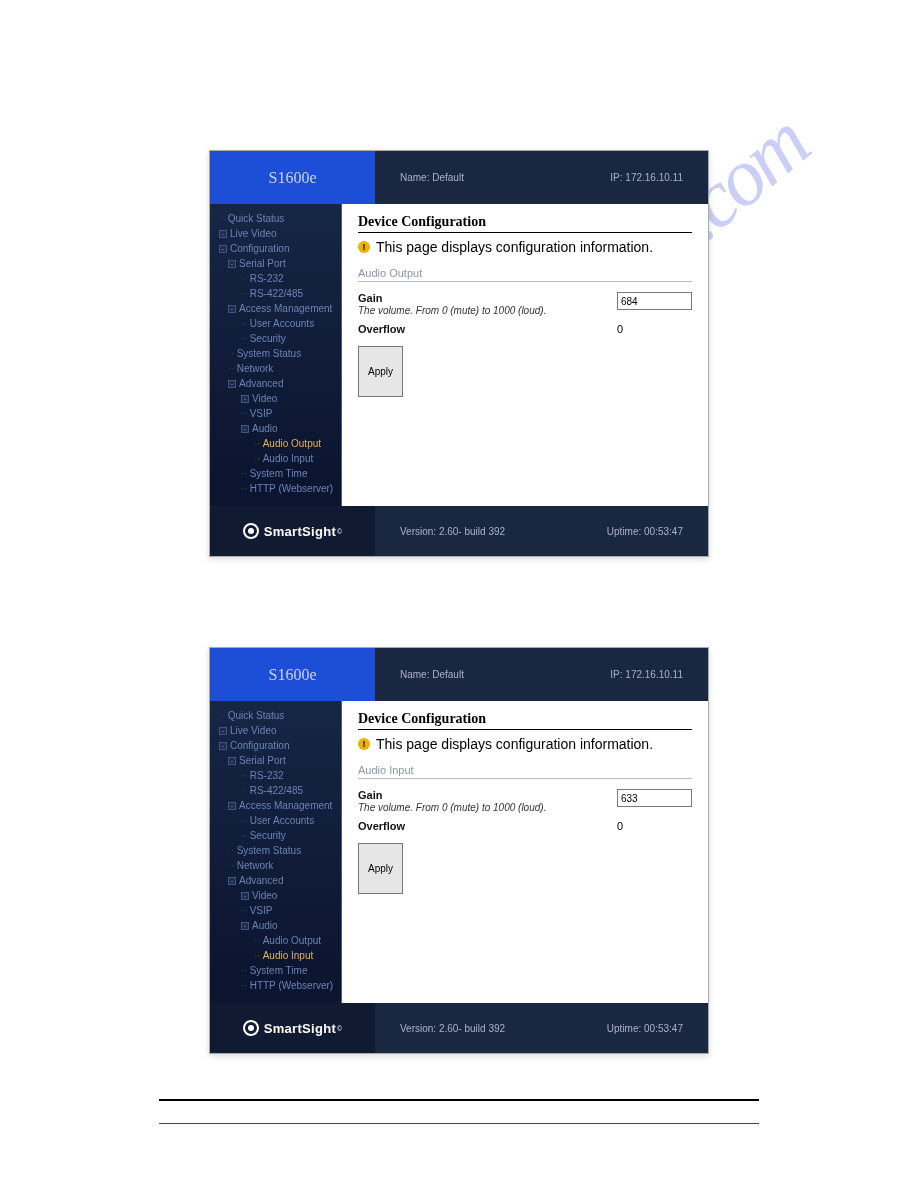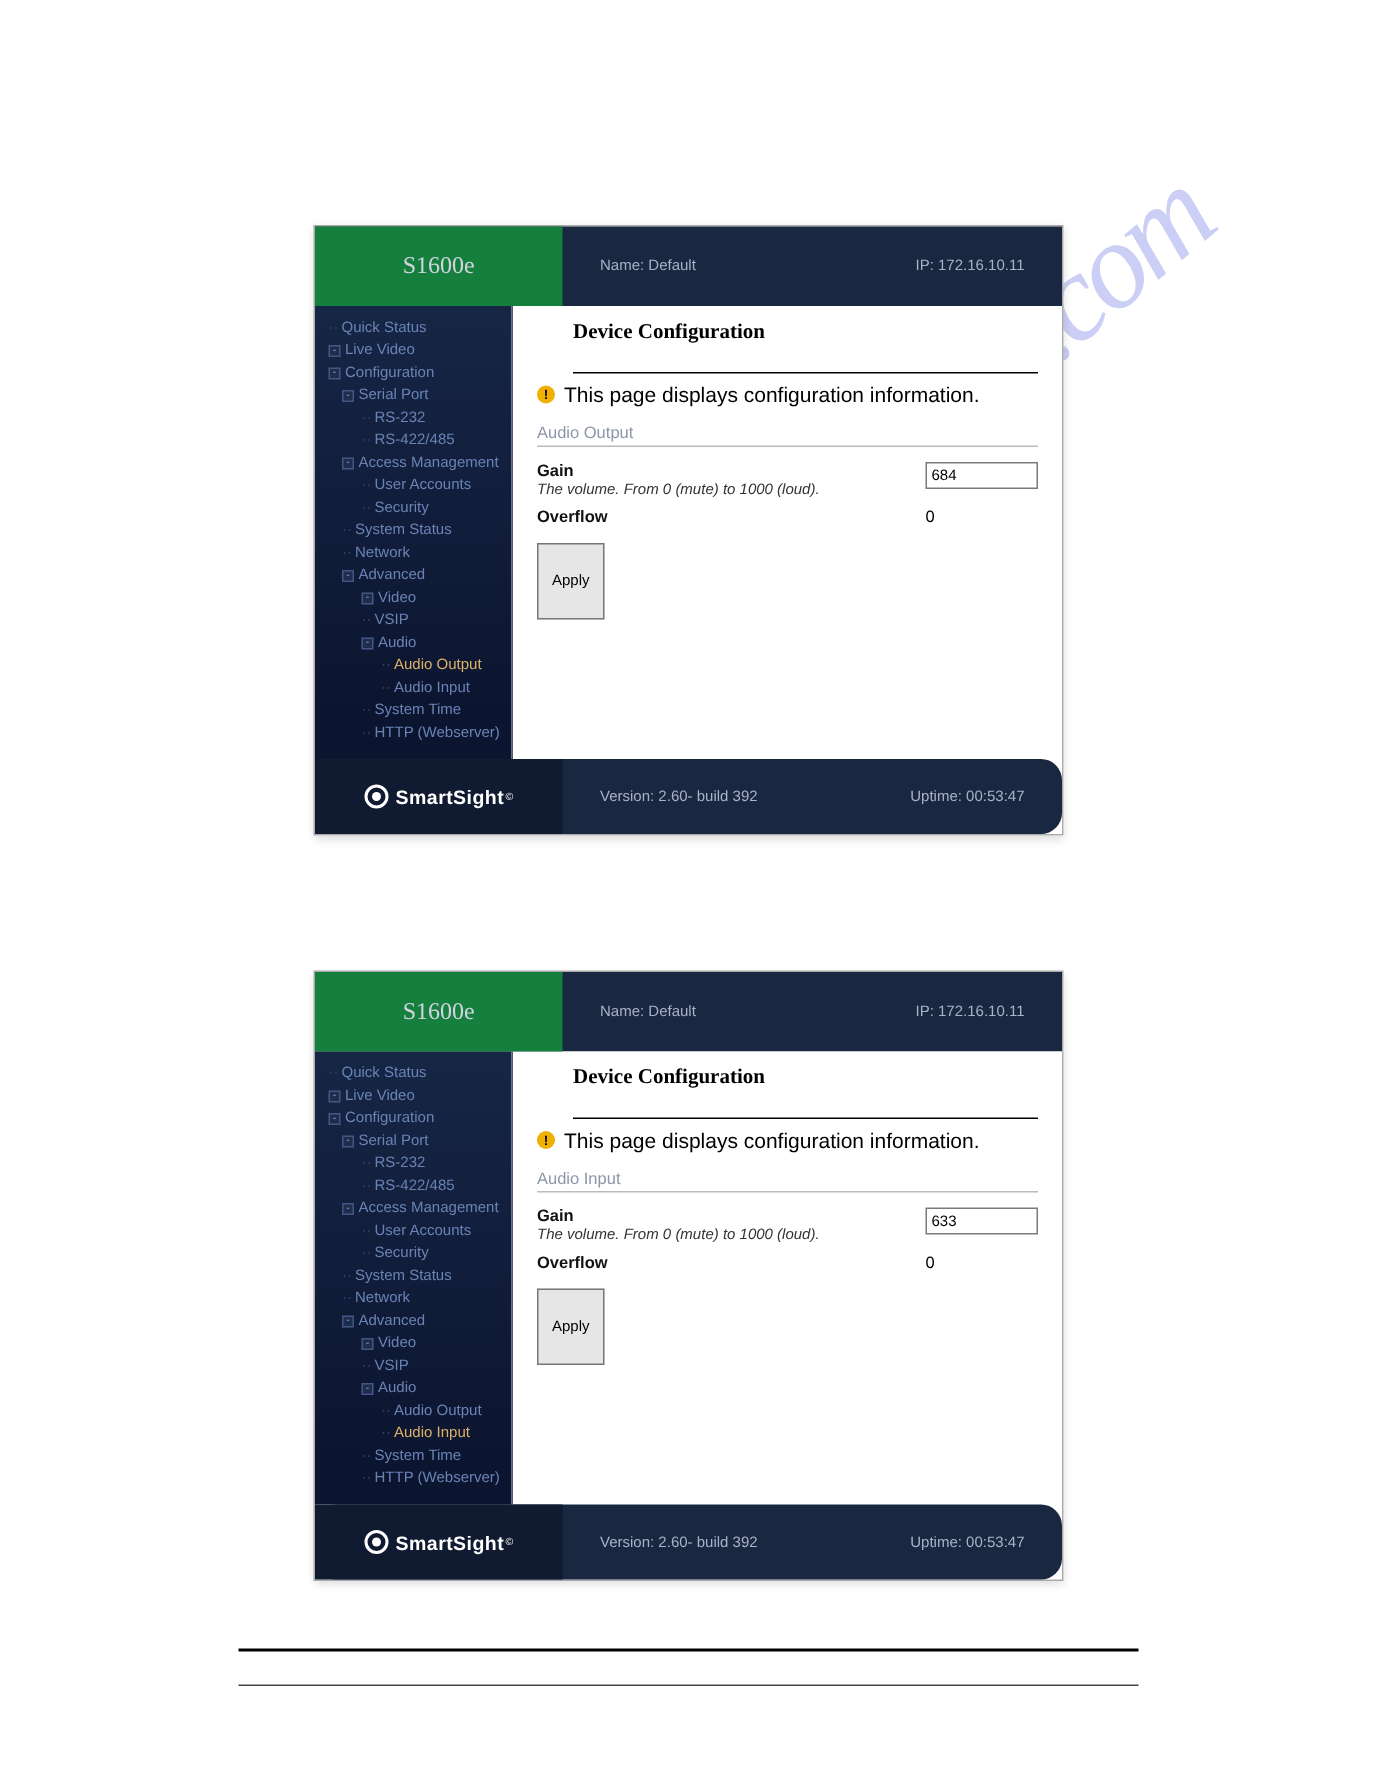--- a/index.html
+++ b/index.html
@@ -1,45 +1,45 @@
 <!DOCTYPE html>
 <html><head>
 <meta charset="utf-8">
 <style>
   * { box-sizing: border-box; margin: 0; padding: 0; }
   body { background: #fff; font-family: Verdana, Arial, sans-serif; font-size: 11px; }
   .page { width: 918px; margin: 0 auto; position: relative; padding-top: 60px; }
   .screenshot { width: 500px; margin: 90px auto 45px; border: 1px solid #aaa; box-shadow: 0 2px 6px rgba(0,0,0,0.15); position: relative; z-index: 2; }
   .hdr { display:flex; background:#1a2740; color:#aab1ca; height:53px; }
-  .hdr-left { width:165px; text-align:center; font: 16px/53px Georgia, serif; color:#d0d3e0; background:#15803d; }
+  .hdr-left { width:165px; text-align:center; font: 16px/53px Georgia, serif; color:#d0d3e0; background:#1d4ed8; }
   .hdr-right { flex:1; display:flex; justify-content:space-between; align-items:center; padding:0 25px; font-size:10px; }
   .body-row { display:flex; background:#fff; }
   .sidebar { width:165px; background:linear-gradient(#162645,#0c1530 90%); padding:7px 5px 10px 9px; font-size:10px; line-height:15px; color:#6a83b5; border-right:1px solid #515978; }
   .sidebar .n1 { margin-left:0; }
   .sidebar .n2 { margin-left:9px; }
   .sidebar .n3 { margin-left:22px; }
   .sidebar .n4 { margin-left:35px; }
   .sidebar .box { display:inline-block; width:8px; height:8px; border:1px solid #425583; background:#1f2d4c; text-align:center; font-size:7px; line-height:6px; color:#8fa0c7; margin-right:3px; vertical-align:1px;}
   .sidebar .dash { color:#35466e; margin-right:2px;}
   .sidebar .nav-item { display:block; color:inherit; cursor:pointer;}
   .sidebar .active { color:#dcb066; }
   .content { flex:1; padding:10px 16px 30px; color:#000; font-size:11px; min-height:300px;}
-  .content h3 { font: bold 14px Georgia, serif; border-bottom:1px solid #000; padding-bottom:18px; margin-bottom:6px;margin-left:24px; }
+  .content h3 { font: bold 14px Georgia, serif; border-bottom:1px solid #000; padding-bottom:2px; margin-bottom:6px; }
   .info-row { display:flex; align-items:center; margin-bottom:12px; font-size:14px; }
   .info-ico { width:12px; height:12px; border-radius:50%; background:#f0b000; display:flex; align-items:center; justify-content:center; margin-right:6px;}
   .info-ico::after{content:"!"; font-weight:bold; color:#000; font-size:9px;}
   .section-hd { color:#8c96a8; border-bottom:1px solid #bbb; padding-bottom:2px; margin-bottom:10px; }
   .field-row { display:flex; align-items:flex-start; margin-bottom:7px;gap:44px; }
   .field-lbl { width:215px; }
   .field-lbl .bld { font-weight:bold; color:#111; }
   .field-lbl .hint { font-style:italic; color:#333; font-size:10px;}
   .field-val input[type=text]{ width:75px; height:18px; font-size:10px; padding:1px 3px; border:1px solid #7a7a7a;}
   .field-val select{ width:85px; height:20px; font-size:10px; border:1px solid #7a7a7a;}
   .apply-btn { border:1px solid #777; background:#e6e6e6; padding:19px 9px; font-size:10px; cursor:pointer; margin-top:4px;}
-  .ftr { display:flex; background:#1a2740; color:#aab1ca; height:50px;border-radius:14px; }
+  .ftr { display:flex; background:#1a2740; color:#aab1ca; height:50px; }
   .ftr-left { width:165px; display:flex; align-items:center; justify-content:center; background:#101a30;}
   .ftr-right { flex:1; display:flex; justify-content:space-between; align-items:center; padding:0 25px; font-size:10px;}
   .brand { display:flex; align-items:center; color:#fff; }
   .brand-ring { width:16px; height:16px; border:2px solid #fff; border-radius:50%; display:flex; align-items:center; justify-content:center; margin-right:5px;}
   .brand-ring::after{content:""; width:6px; height:6px; background:#fff; border-radius:50%;}
   .brand-txt { font: bold 13px Arial; letter-spacing:.3px; }
   .brand-sup { font-size:7px; vertical-align:top; margin-left:1px;}
 
   .divider { width:600px; margin:40px auto 0; }
   .divider hr { border:none; border-top:1px solid #444; margin:6px 0;}

